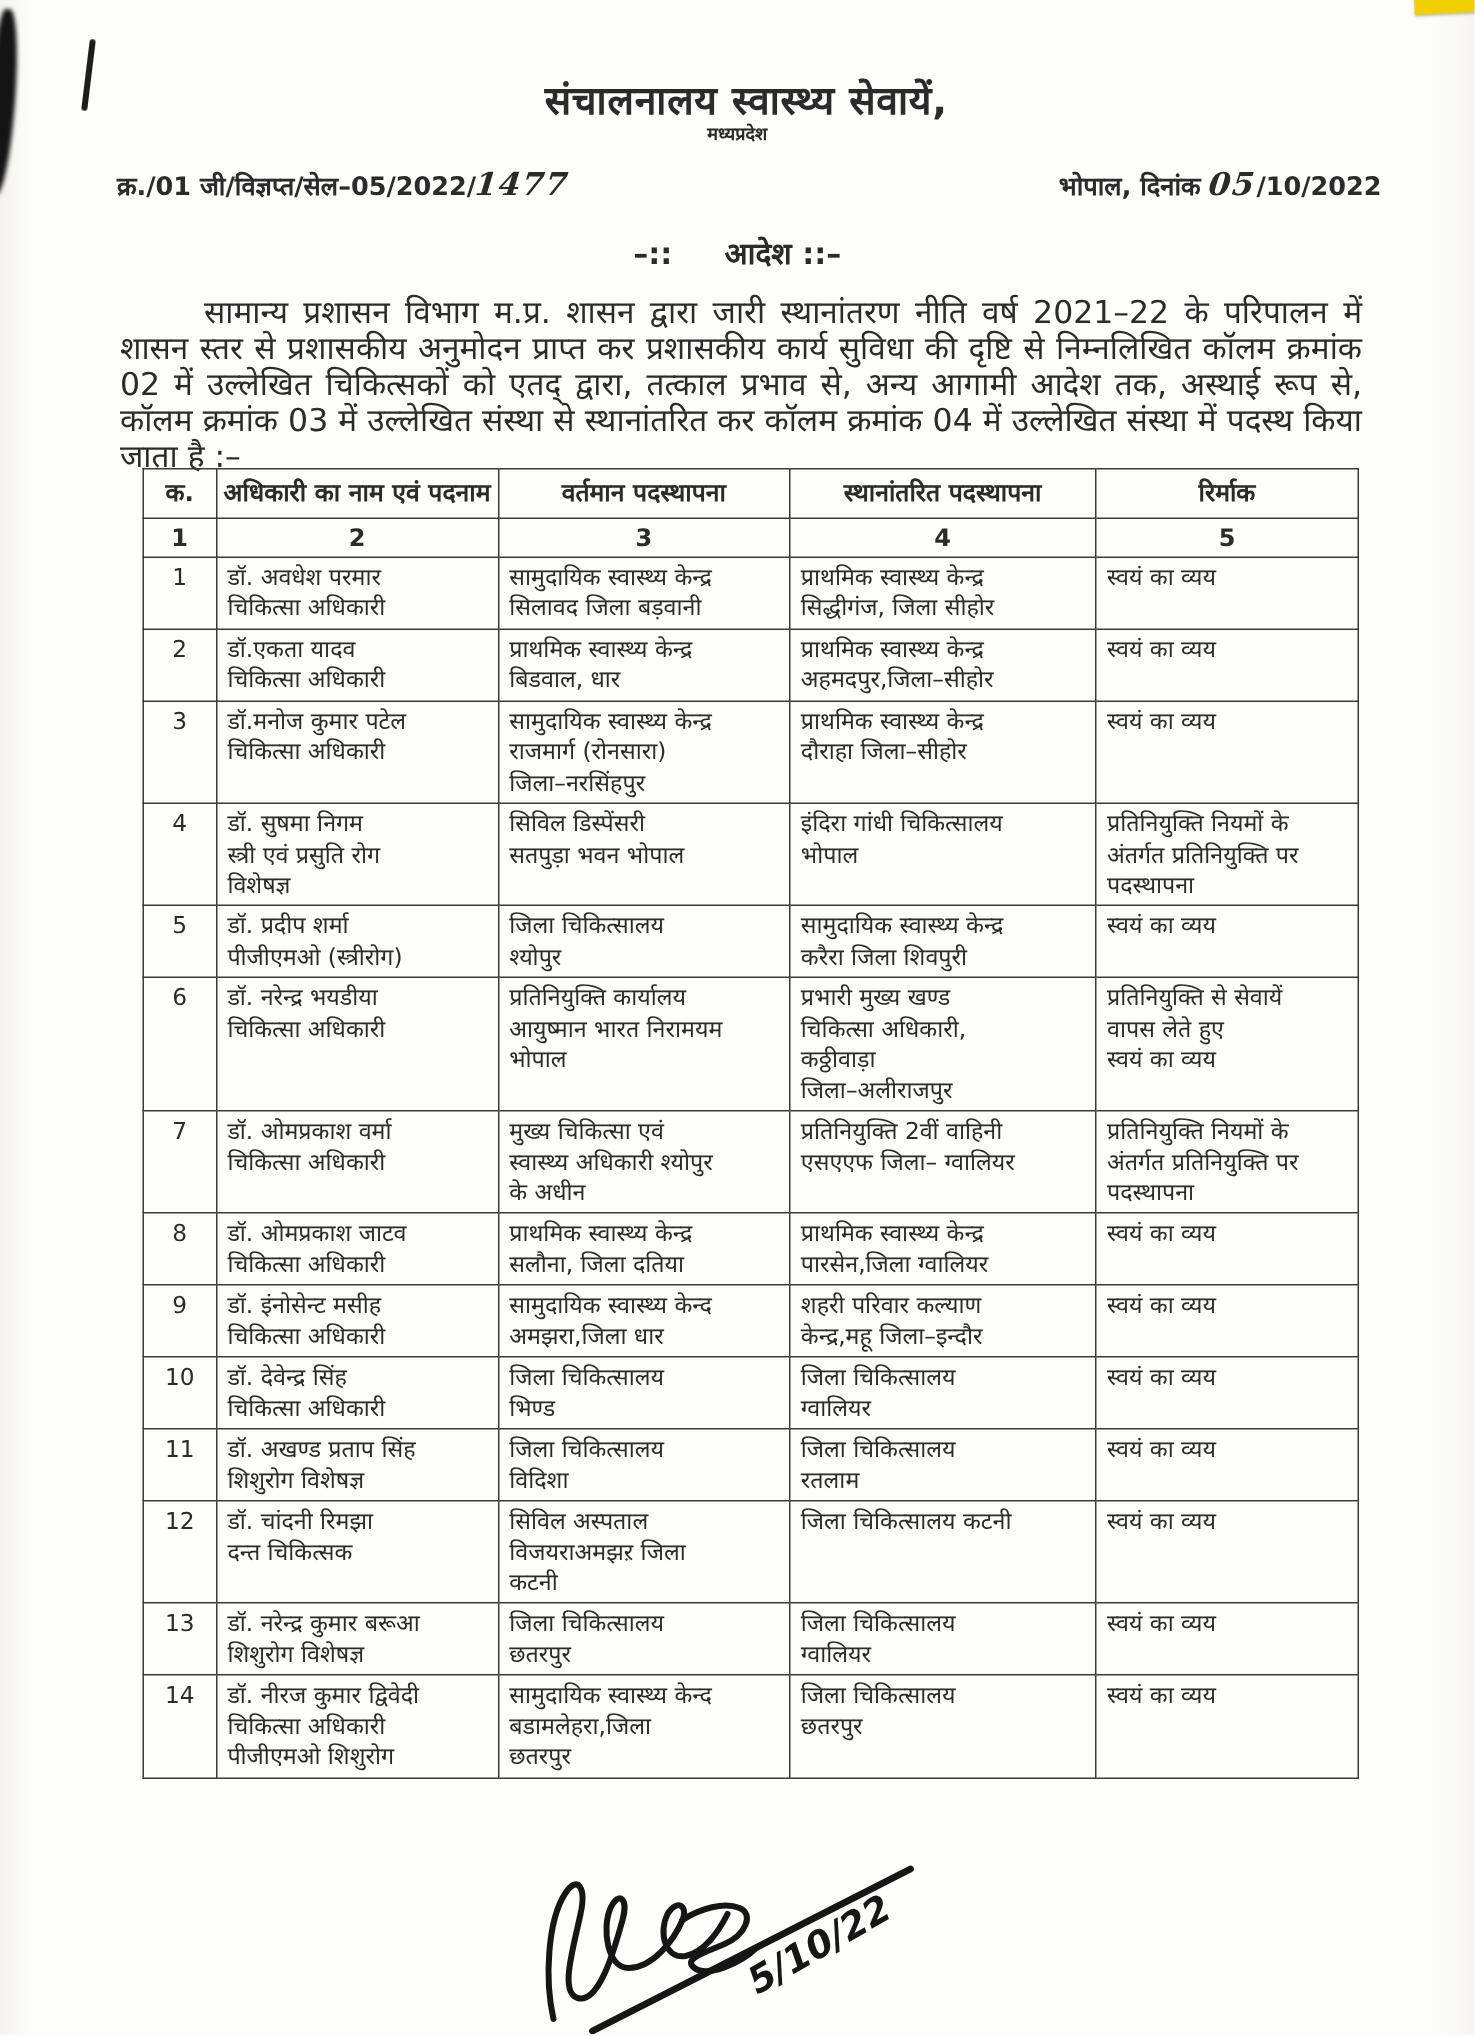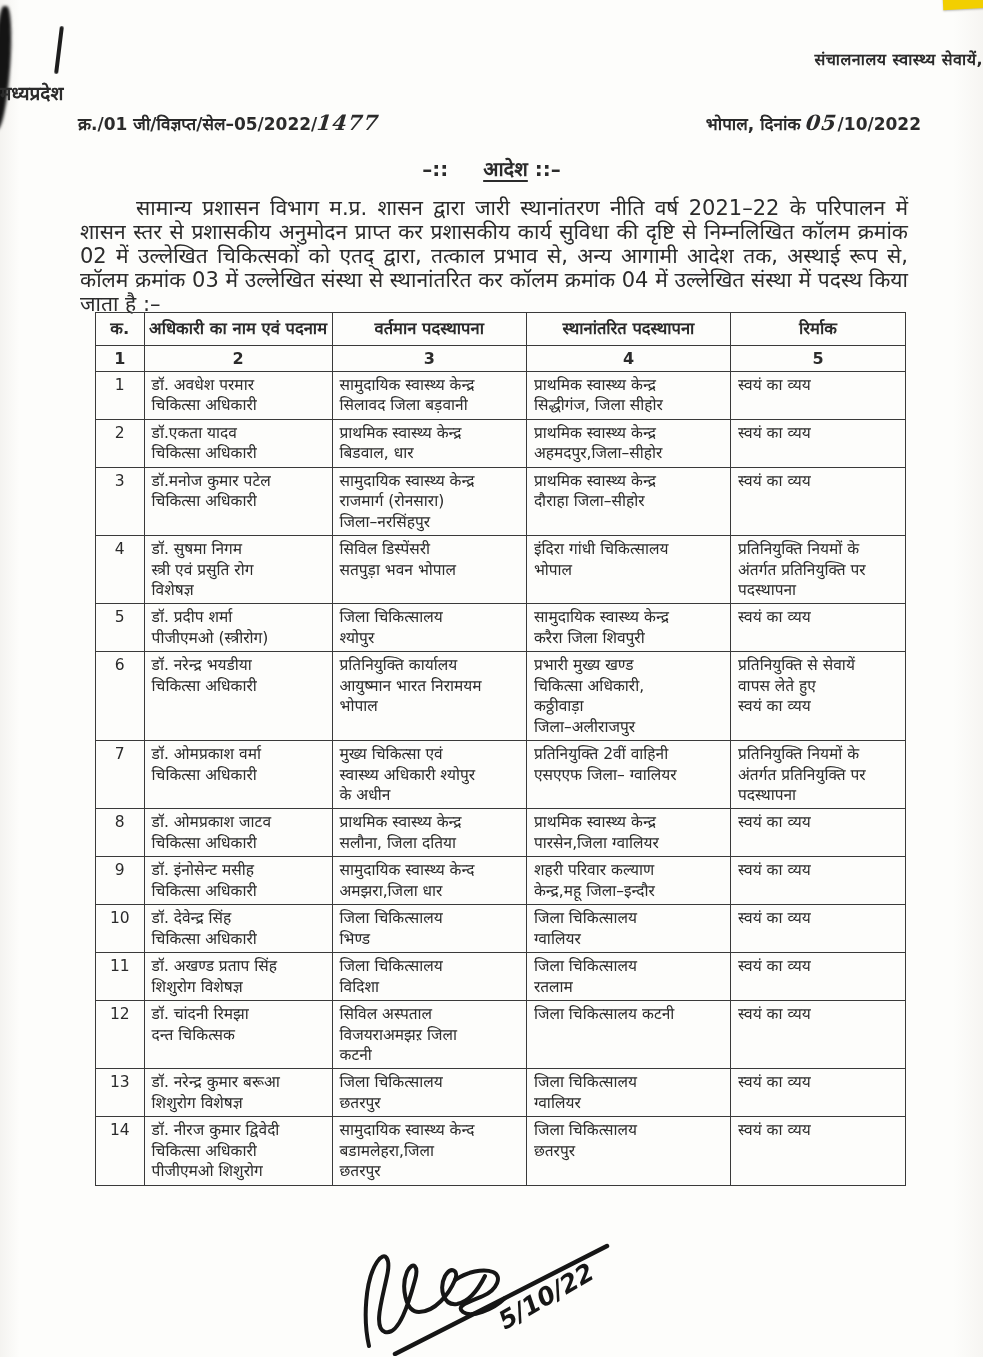--- a/index.html
+++ b/index.html
@@ -13,31 +13,31 @@
     background:linear-gradient(90deg,#f4f3f0 0%,#fdfdfb 2%,#fdfdfb 97%,#f6f5f2 100%);
   }
   
   .smudge{position:absolute;left:-6px;top:6px;width:16px;height:124px;
     background:#141414;border-radius:40% 55% 60% 45%;filter:blur(1.5px);transform:rotate(4deg);}
   .pen-mark{position:absolute;left:57px;top:26px;width:4px;height:48px;
     background:#1d1d1d;border-radius:2px;transform:rotate(7deg);filter:blur(.4px);}
   .yellow-corner{position:absolute;right:-4px;top:-3px;width:44px;height:12px;
     background:#f2cf00;transform:rotate(-3deg);box-shadow:0 1px 2px rgba(0,0,0,.25);}
   
-  .org{position:absolute;left:0;right:0;top:48px;text-align:right;
-    font-size:16px;font-weight:bold;letter-spacing:.5px;margin-left:12px;}
-  .org2{position:absolute;left:0;right:0;top:80px;text-align:left;
-    font-size:19px;font-weight:bold;}
+  .org{position:absolute;left:0;right:0;top:48px;text-align:center;
+    font-size:26px;font-weight:bold;letter-spacing:.5px;margin-left:12px;}
+  .org2{position:absolute;left:0;right:0;top:80px;text-align:center;
+    font-size:12px;font-weight:bold;}
   .refline{position:absolute;left:78px;right:62px;top:110px;font-size:17px;font-weight:bold;
     display:flex;justify-content:space-between;align-items:baseline;}
   .hand{font-family:"DejaVu Serif", serif;font-style:italic;font-weight:bold;
     font-size:21px;letter-spacing:1px;transform:skewX(-6deg);display:inline-block;}
   .order-head{position:absolute;left:0;right:0;top:155px;text-align:center;
     font-size:20px;font-weight:bold;}
-  .order-head .u{text-decoration:underline;text-underline-offset:4px;margin-left:28px;}
+  .order-head .u{text-underline-offset:4px;margin-left:28px;}
   
   .para{position:absolute;left:80px;width:828px;top:196px;
     font-size:21px;line-height:24px;text-align:justify;text-indent:56px;}
   
   table.main{position:absolute;left:95px;top:312px;width:811px;
     border-collapse:collapse;table-layout:fixed;
     font-size:15.5px;line-height:1.32;}
   table.main th,table.main td{
     border:1.6px solid #3a3a3a;padding:3px 7px;vertical-align:top;
     white-space:pre-line;overflow:hidden;}

